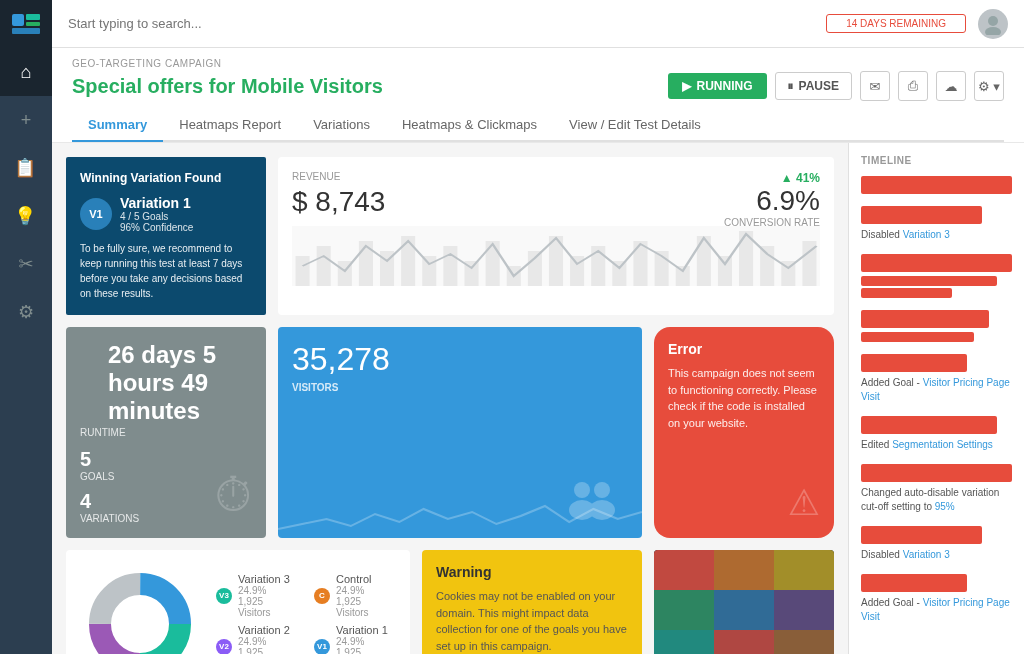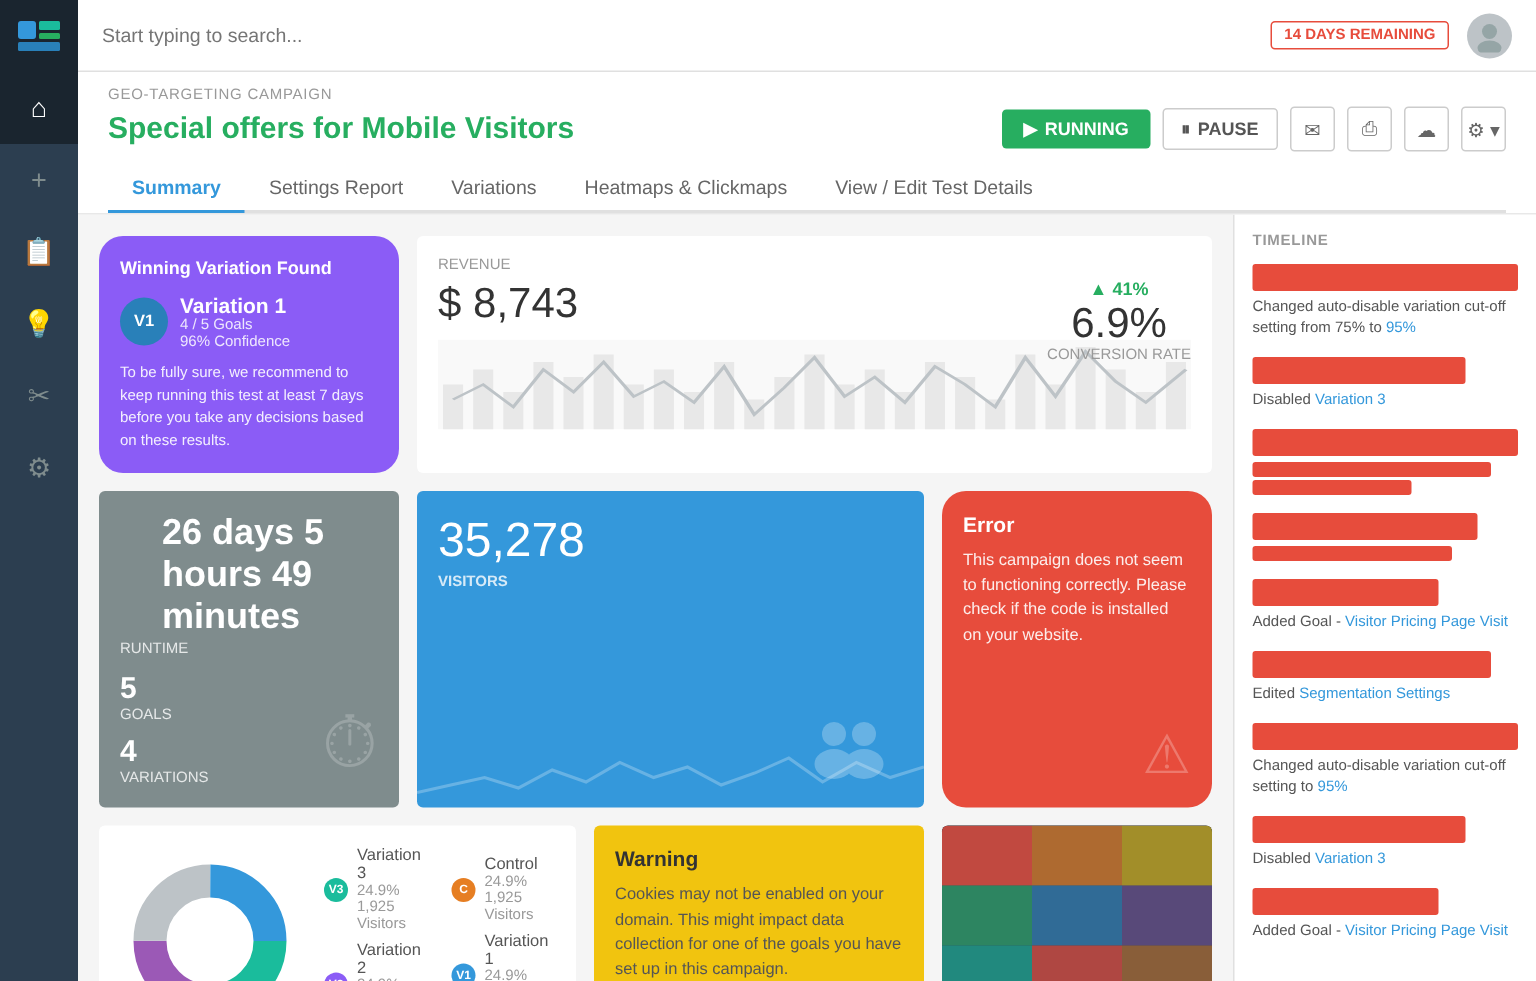--- a/index.html
+++ b/index.html
@@ -12,61 +12,61 @@
     .sidebar-item { width: 52px; height: 48px; display: flex; align-items: center; justify-content: center; color: #7f8c8d; cursor: pointer; }
     .sidebar-item.active { color: #fff; background: #1a252f; }
     .sidebar-icon { font-size: 18px; }
 
     
     .main { flex: 1; display: flex; flex-direction: column; overflow: hidden; }
 
     
     .topbar { height: 48px; background: #fff; display: flex; align-items: center; padding: 0 16px; border-bottom: 1px solid #e0e0e0; gap: 12px; }
     .search-input { flex: 1; border: none; outline: none; font-size: 13px; color: #999; background: transparent; }
-    .trial-badge { background: #fff; border: 1.5px solid #e74c3c; color: #e74c3c; font-size: 10px; font-weight: 700; padding: 3px 8px; border-radius: 3px; white-space: nowrap; }
+    .trial-badge { background: #fff; border: 1.5px solid #e74c3c; color: #e74c3c; font-size: 10px; font-weight: 400; padding: 3px 19px; border-radius: 3px; white-space: nowrap; }
     .avatar { width: 30px; height: 30px; border-radius: 50%; background: #bdc3c7; overflow: hidden; display: flex; align-items: center; justify-content: center; }
 
     
     .campaign-header { background: #fff; padding: 10px 20px 0 20px; border-bottom: 1px solid #e8e8e8; }
     .geo-label { font-size: 10px; color: #999; text-transform: uppercase; letter-spacing: 0.5px; margin-bottom: 2px; }
     .campaign-title-row { display: flex; align-items: center; justify-content: space-between; margin-bottom: 8px; }
     .campaign-title { font-size: 20px; font-weight: 700; color: #27ae60; }
     .campaign-controls { display: flex; align-items: center; gap: 8px; }
     .btn-running { background: #27ae60; color: #fff; border: none; padding: 6px 14px; border-radius: 3px; font-size: 12px; font-weight: 600; cursor: pointer; display: flex; align-items: center; gap: 5px; }
     .btn-pause { background: #fff; color: #555; border: 1.5px solid #ccc; padding: 6px 12px; border-radius: 3px; font-size: 12px; font-weight: 600; cursor: pointer; display: flex; align-items: center; gap: 5px; }
     .icon-btn { width: 30px; height: 30px; border: 1.5px solid #ccc; border-radius: 3px; display: flex; align-items: center; justify-content: center; cursor: pointer; background: #fff; color: #666; font-size: 13px; }
 
     
     .tabs { display: flex; gap: 0; border-bottom: 2px solid #e0e0e0; }
     .tab { padding: 8px 16px; font-size: 13px; color: #666; cursor: pointer; border-bottom: 2px solid transparent; margin-bottom: -2px; }
     .tab.active { color: #3498db; border-bottom: 2px solid #3498db; font-weight: 600; }
 
     
     .content { flex: 1; display: flex; overflow: hidden; }
     .main-content { flex: 1; padding: 14px 14px 0 14px; overflow-y: auto; background: #f5f5f5; }
-    .sidebar-right { width: 202px; background: #fff; border-left: 1px solid #e0e0e0; padding: 12px; overflow-y: auto; flex-shrink: 0; }
+    .sidebar-right { width: 176px; background: #fff; border-left: 1px solid #e0e0e0; padding: 12px; overflow-y: auto; flex-shrink: 0; }
 
     
     .cards-row { display: flex; gap: 12px; margin-bottom: 12px; }
 
     
-    .card-winning { background: #8b5cf6; color: #fff; border-radius: 16px; padding: 14px; flex: 0 0 200px; }
+    .card-winning { background: #0c4a6e; color: #fff; border-radius: 2px; padding: 14px; flex: 0 0 200px; }
     .card-winning-title { font-size: 12px; font-weight: 700; margin-bottom: 10px; }
     .variation-badge { display: flex; align-items: center; gap: 8px; margin-bottom: 8px; }
     .v-circle { width: 32px; height: 32px; border-radius: 50%; background: #2980b9; display: flex; align-items: center; justify-content: center; font-size: 11px; font-weight: 700; color: #fff; flex-shrink: 0; }
     .variation-info .v-name { font-size: 14px; font-weight: 700; }
     .variation-info .v-goals { font-size: 10px; opacity: 0.85; }
     .variation-info .v-conf { font-size: 10px; opacity: 0.85; }
     .card-winning-desc { font-size: 10px; line-height: 1.5; opacity: 0.9; margin-top: 6px; }
 
     
     .card-revenue { background: #fff; border-radius: 4px; padding: 14px; flex: 1; position: relative; overflow: hidden; }
     .revenue-amount { font-size: 28px; font-weight: 300; color: #333; }
     .revenue-label { font-size: 10px; color: #999; text-transform: uppercase; margin-bottom: 4px; }
-    .conversion-rate { position: absolute; top: 28px; right: 14px; text-align: center; }
+    .conversion-rate { position: absolute; top: 14px; right: 14px; text-align: right; }
     .cr-value { font-size: 28px; font-weight: 300; color: #333; }
     .cr-change { color: #27ae60; font-size: 12px; font-weight: 600; }
     .cr-label { font-size: 10px; color: #999; text-transform: uppercase; }
     .mini-chart { margin-top: 8px; }
 
     
     .card-runtime { background: #7f8c8d; color: #fff; border-radius: 4px; padding: 14px; flex: 0 0 200px; }
     .runtime-time { font-size: 24px; font-weight: 700; margin-bottom: 2px; margin-left: 28px; }
     .runtime-label { font-size: 10px; text-transform: uppercase; opacity: 0.8; margin-bottom: 10px; }
     .runtime-goals { font-size: 20px; font-weight: 700; }
@@ -171,21 +171,21 @@
           <span>PAUSE</span>
         </button>
         <div class="icon-btn">✉</div>
         <div class="icon-btn">⎙</div>
         <div class="icon-btn">☁</div>
         <div class="icon-btn">⚙ ▾</div>
       </div>
     </div>
     <div class="tabs">
       <div class="tab active">Summary</div>
-      <div class="tab">Settings Report</div>
+      <div class="tab">Heatmaps Report</div>
       <div class="tab">Variations</div>
       <div class="tab">Heatmaps &amp; Clickmaps</div>
       <div class="tab">View / Edit Test Details</div>
     </div>
   </div>
 
   <div class="content">
 
     <div class="main-content">
 
@@ -367,21 +367,20 @@
 
       </div>
 
     </div>
 
     <div class="sidebar-right">
       <div class="timeline-title">TIMELINE</div>
 
       <div class="timeline-item">
         <div class="timeline-bar" style="width:100%;height:18px;background:#e74c3c;border-radius:2px;margin-bottom:4px;"></div>
-        <div class="timeline-text">Changed auto-disable variation cut-off setting from 75% to <a>95%</a></div>
       </div>
 
       <div class="timeline-item">
         <div class="timeline-bar" style="width:80%;height:18px;background:#e74c3c;border-radius:2px;margin-bottom:4px;"></div>
         <div class="timeline-text">Disabled <a>Variation 3</a></div>
       </div>
 
       <div class="timeline-item">
         <div class="timeline-bar" style="width:100%;height:18px;background:#e74c3c;border-radius:2px;margin-bottom:4px;"></div>
         <div style="height:10px;background:#e74c3c;border-radius:2px;width:90%;margin-bottom:2px;"></div>

